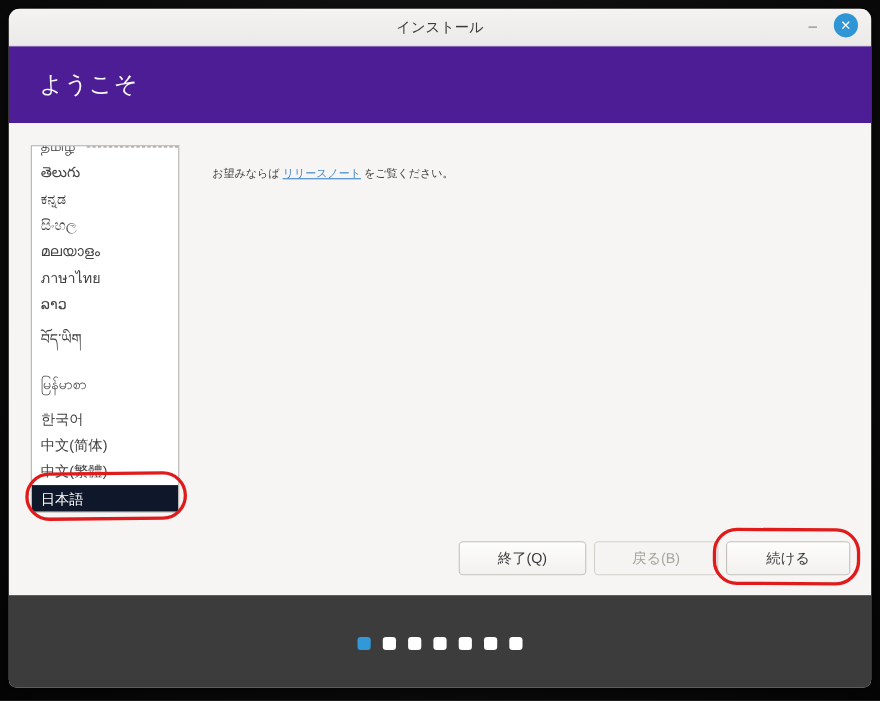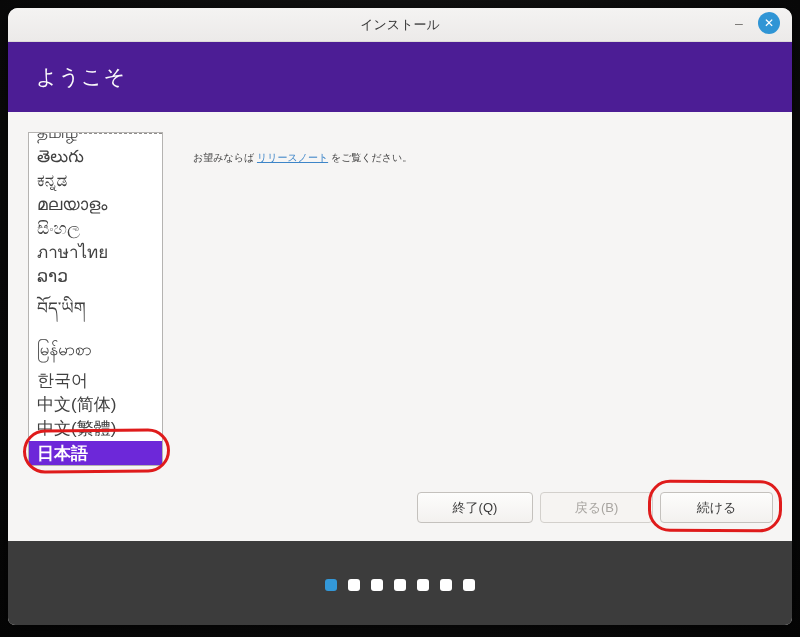--- a/index.html
+++ b/index.html
@@ -45,27 +45,27 @@
   .lang-list {
     position:absolute; left:20px; top:20px; width:135px; height:334px;
     background:#ffffff; border:1px solid #b5b3b1; overflow:hidden;
   }
   .focus-dash {
     position:absolute; top:0; left:50px; right:0; height:0;
     border-top:1px dashed #8f8d8b; z-index:2;
   }
   .lang-row {
     height:24px; line-height:24px; padding-left:8px;
-    font-size:17px; color:#414141; white-space:nowrap; overflow:hidden;
+    font-size:13px; color:#414141; white-space:nowrap; overflow:hidden;
   }
   .lang-row.cut { margin-top:-12px; }
   .lang-row.tall { height:36px; line-height:40px; }
   .lang-row.tall + .lang-row.tall { height:44px; line-height:50px; }
   .lang-row.selected {
-    background:#6d28d9; color:#ffffff; height:26px; line-height:26px;font-weight:bold;
+    background:#0f172a; color:#ffffff; height:26px; line-height:26px;
   }
   .release-note { position:absolute; left:185px; top:39px; font-size:10px; color:#3d3d3d; }
   .release-note a { color:#3d85c8; text-decoration:underline; cursor:pointer; }
   .nav-btn {
     position:absolute; top:380px; height:31px; font-size:13px;
     font-family:"Liberation Sans","DejaVu Sans",sans-serif;
     color:#3a3a3a; background:linear-gradient(#fdfdfc,#f3f1ef);
     border:1px solid #c4c1bd; border-radius:4px; cursor:pointer;
   }
   .nav-btn:disabled { color:#a8a5a1; background:#f6f4f2; border-color:#d3d0cc; }
@@ -107,22 +107,22 @@
     <h1 class="page-title">ようこそ</h1>
   </div>
 
   <div class="content">
 
     <div class="lang-list" id="language-list">
       <div class="focus-dash"></div>
     <div class="lang-row cut">தமிழ்</div>
         <div class="lang-row">తెలుగు</div>
         <div class="lang-row">ಕನ್ನಡ</div>
+        <div class="lang-row">සිංහල</div>
         <div class="lang-row">മലയാളം</div>
-        <div class="lang-row">සිංහල</div>
         <div class="lang-row">ภาษาไทย</div>
         <div class="lang-row">ລາວ</div>
         <div class="lang-row tall">བོད་ཡིག</div>
         <div class="lang-row tall">မြန်မာစာ</div>
         <div class="lang-row">한국어</div>
         <div class="lang-row">中文(简体)</div>
         <div class="lang-row">中文(繁體)</div>
         <div class="lang-row selected">日本語</div>
       </div>
 

